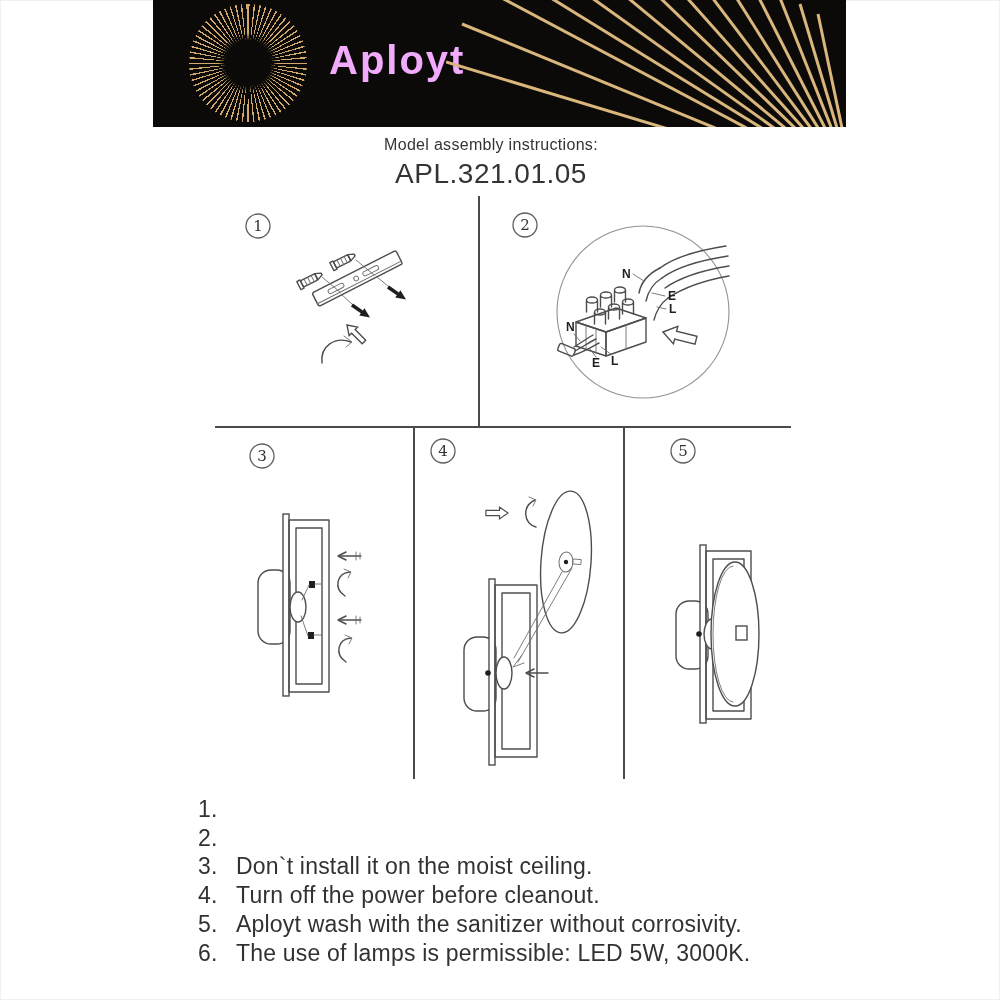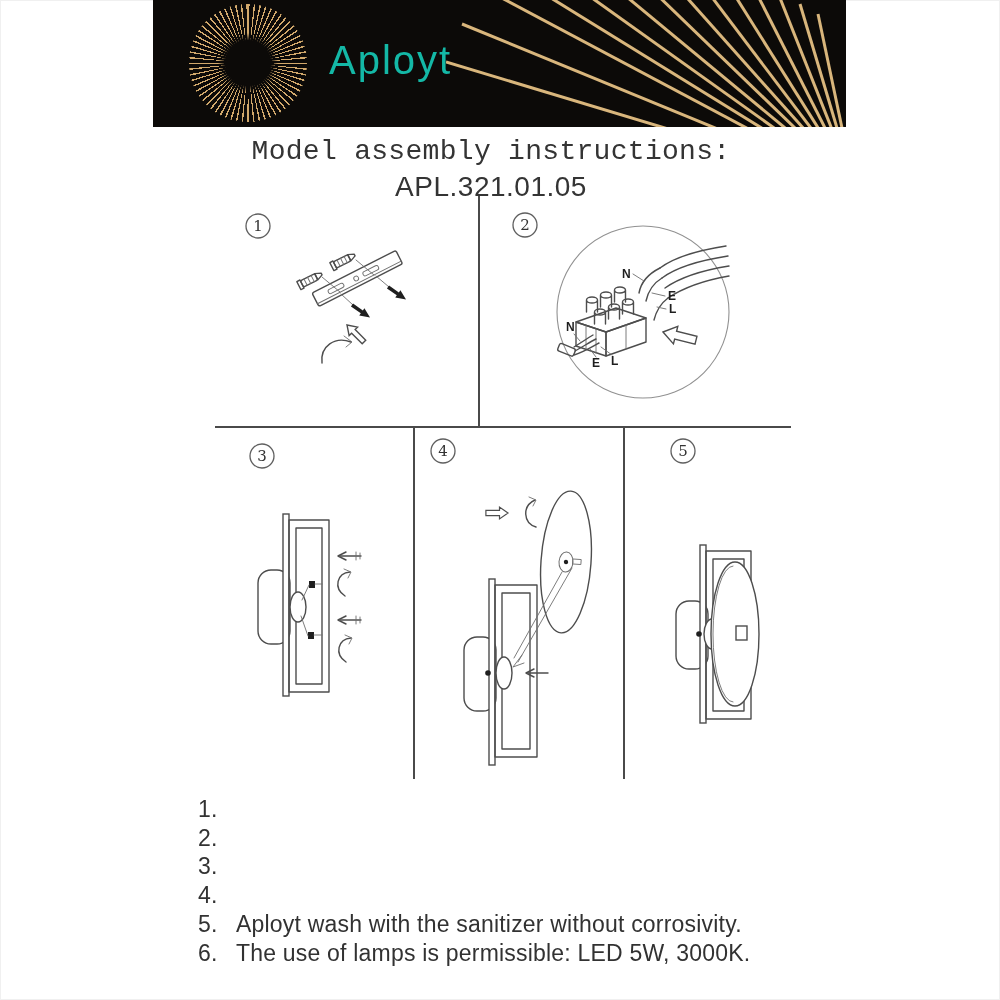--- a/index.html
+++ b/index.html
@@ -16,29 +16,29 @@
   }
   .sunburst {
     position:absolute; left:36px; top:4px; width:118px; height:118px; border-radius:50%;
     background: repeating-conic-gradient(#d2a96c 0deg 1.5deg, rgba(0,0,0,0) 1.5deg 5.6deg);
   }
   .sunburst::after {
     content:""; position:absolute; inset:0; border-radius:50%;
     background: radial-gradient(circle, #0c0a08 0 27%, rgba(12,10,8,0) 36% 70%, #0c0a08 88%);
   }
   .brand {
-    position:absolute; left:176px; top:40px; color:#14b8a6;
-    font-size:40px; letter-spacing:2px; line-height:1; font-weight:normal;
+    position:absolute; left:176px; top:40px; color:#f0abfc;
+    font-size:40px; letter-spacing:2px; line-height:1; font-weight:bold;
   }
   .rays { position:absolute; right:0; top:0; }
   .rays line { stroke:#d9b67c; stroke-width:3; }
 
   
   .title-block { position:absolute; top:136px; left:0; width:982px; text-align:center; color:#343434; }
-  .title { font-size:28px; letter-spacing:0.3px;font-family:Liberation Mono, monospace; }
+  .title { font-size:16px; letter-spacing:0.3px; }
   .model { font-size:28px; letter-spacing:0.5px; margin-top:4px; }
 
   
   .diagram { position:absolute; left:0; top:195px; }
   .ln   { fill:none; stroke:#4d4d4d; stroke-width:1.4; stroke-linecap:round; stroke-linejoin:round; }
   .thin { fill:none; stroke:#6e6e6e; stroke-width:0.9; stroke-linecap:round; }
   .wht  { fill:#ffffff; stroke:#4d4d4d; stroke-width:1.4; }
   .whtthin { fill:#ffffff; stroke:#6e6e6e; stroke-width:1; }
   .blk  { fill:#1f1f1f; stroke:none; }
   .circ { fill:none; stroke:#919191; stroke-width:1.1; }
@@ -309,23 +309,25 @@
 
   <div class="instructions">
     <div class="item">
       <span class="num">1.</span>
     </div>
     <div class="item">
       <span class="num">2.</span>
     </div>
     <div class="item">
       <span class="num">3.</span>
+      <span class="txt">Don`t install it on the moist ceiling.</span>
     </div>
     <div class="item">
       <span class="num">4.</span>
+      <span class="txt">Turn off the power before cleanout.</span>
     </div>
     <div class="item">
       <span class="num">5.</span>
       <span class="txt">Aployt wash with the sanitizer without corrosivity.</span>
     </div>
     <div class="item">
       <span class="num">6.</span>
       <span class="txt">The use of lamps is permissible: LED 5W, 3000K.</span>
     </div>
   </div>

